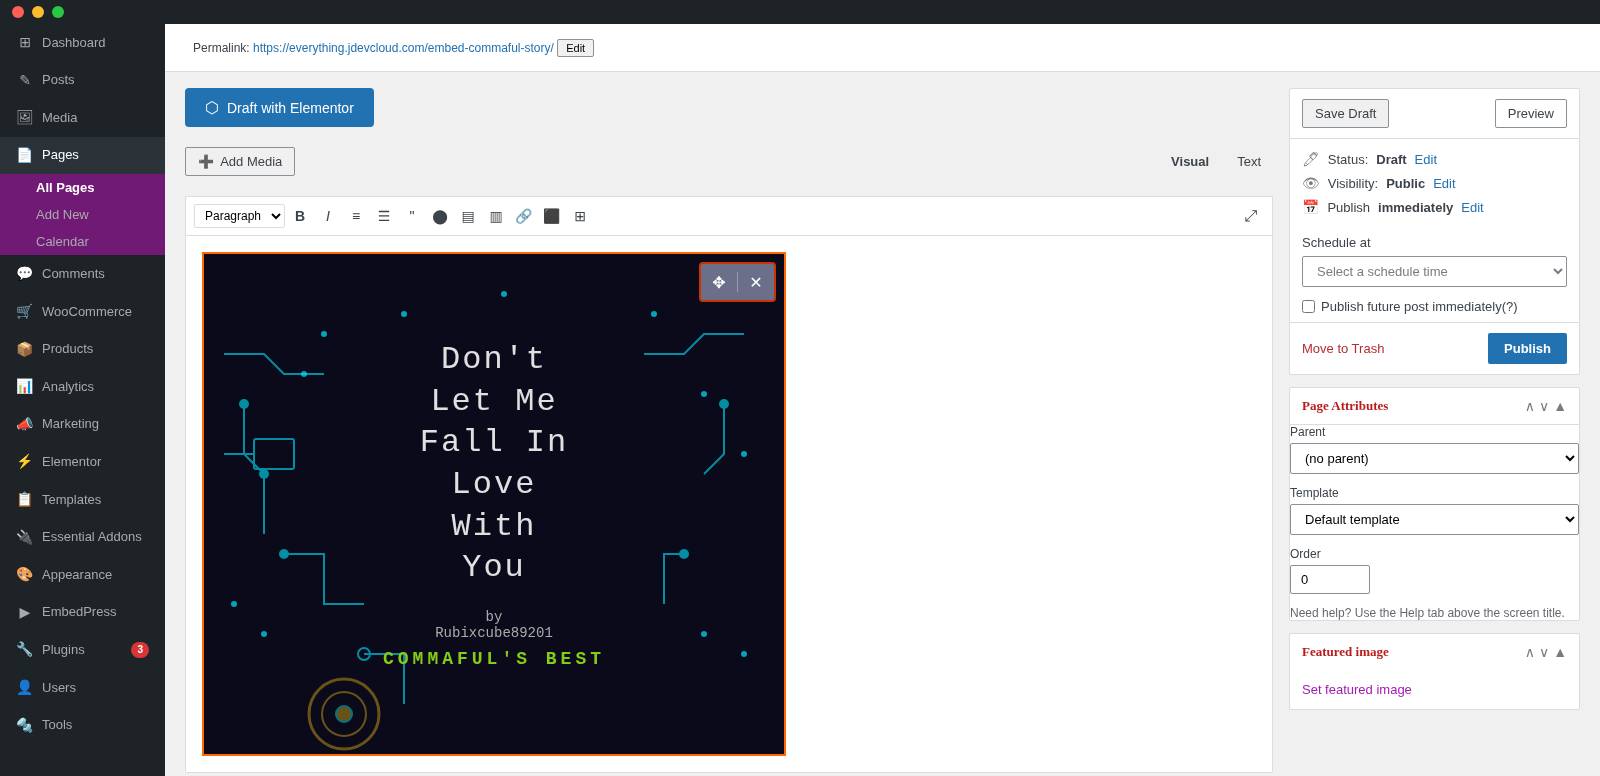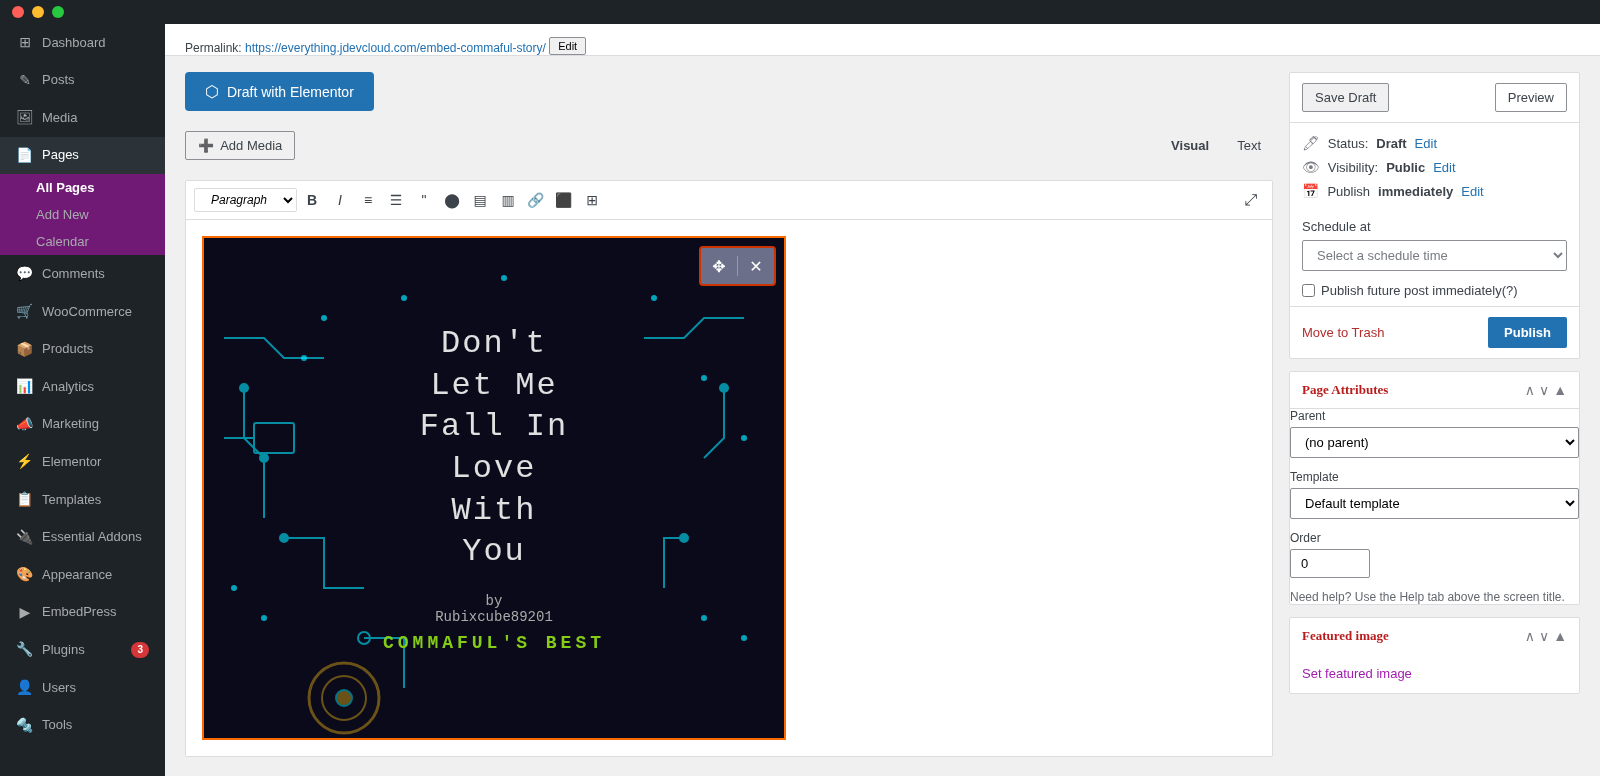--- a/index.html
+++ b/index.html
@@ -45,24 +45,24 @@
     
     #main {
       flex: 1;
       display: flex;
       flex-direction: column;
       overflow: hidden;
     }
     #topbar {
       background: #fff;
       border-bottom: 1px solid #dcdcde;
-      padding: 0 20px;
-      height: 32px;
-      display: flex;
-      align-items: flex-end;
+      padding: 0 28px;
+      height: 48px;
+      display: flex;
+      align-items: center;
       font-size: 12px;
       color: #3c434a;
     }
     #topbar a { color: #2271b1; text-decoration: none; }
 
     #content-area {
       flex: 1;
       display: flex;
       overflow: hidden;
       padding: 16px 20px;
@@ -107,27 +107,26 @@
 
     .toolbar {
       display: flex;
       align-items: center;
       gap: 2px;
       padding: 6px 8px;
       border-bottom: 1px solid #dcdcde;
       flex-wrap: wrap;
     }
     .toolbar select {
-      padding: 3px 12px;
+      padding: 3px 6px;
       border: 1px solid #dcdcde;
       border-radius: 2px;
       font-size: 12px;
       background: #fff;
       cursor: pointer;
-      font-style: italic;
     }
     .toolbar-btn {
       width: 26px; height: 26px;
       display: flex; align-items: center; justify-content: center;
       cursor: pointer;
       border-radius: 2px;
       font-size: 14px;
       color: #3c434a;
       border: none;
       background: transparent;

